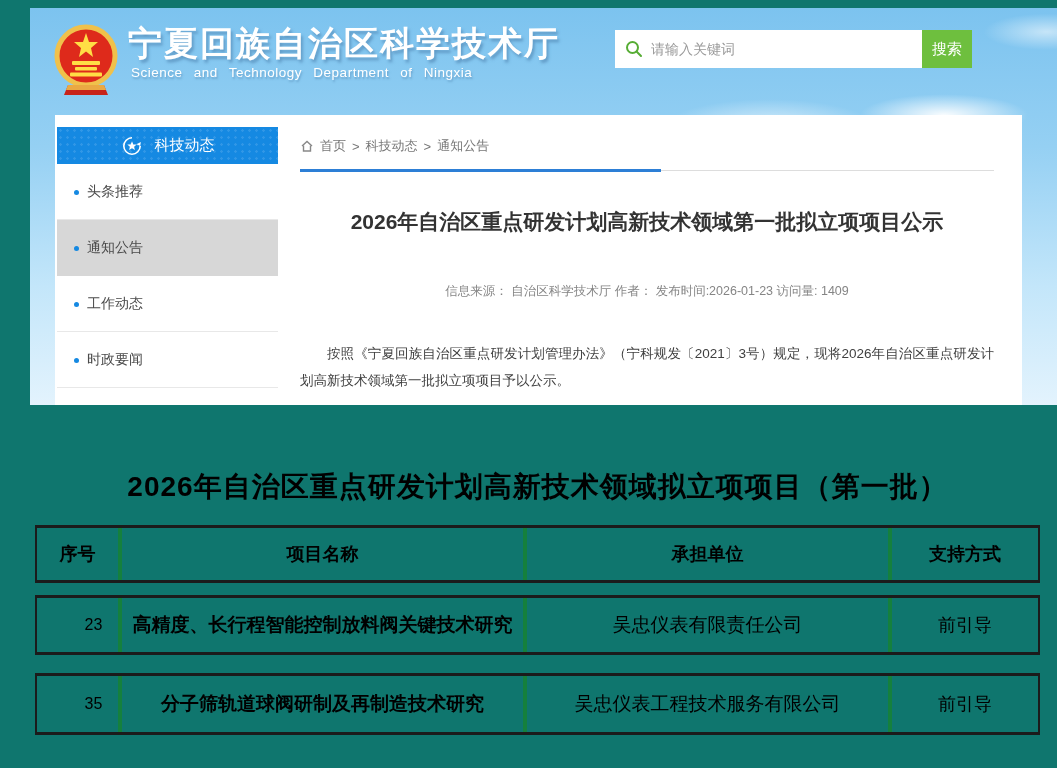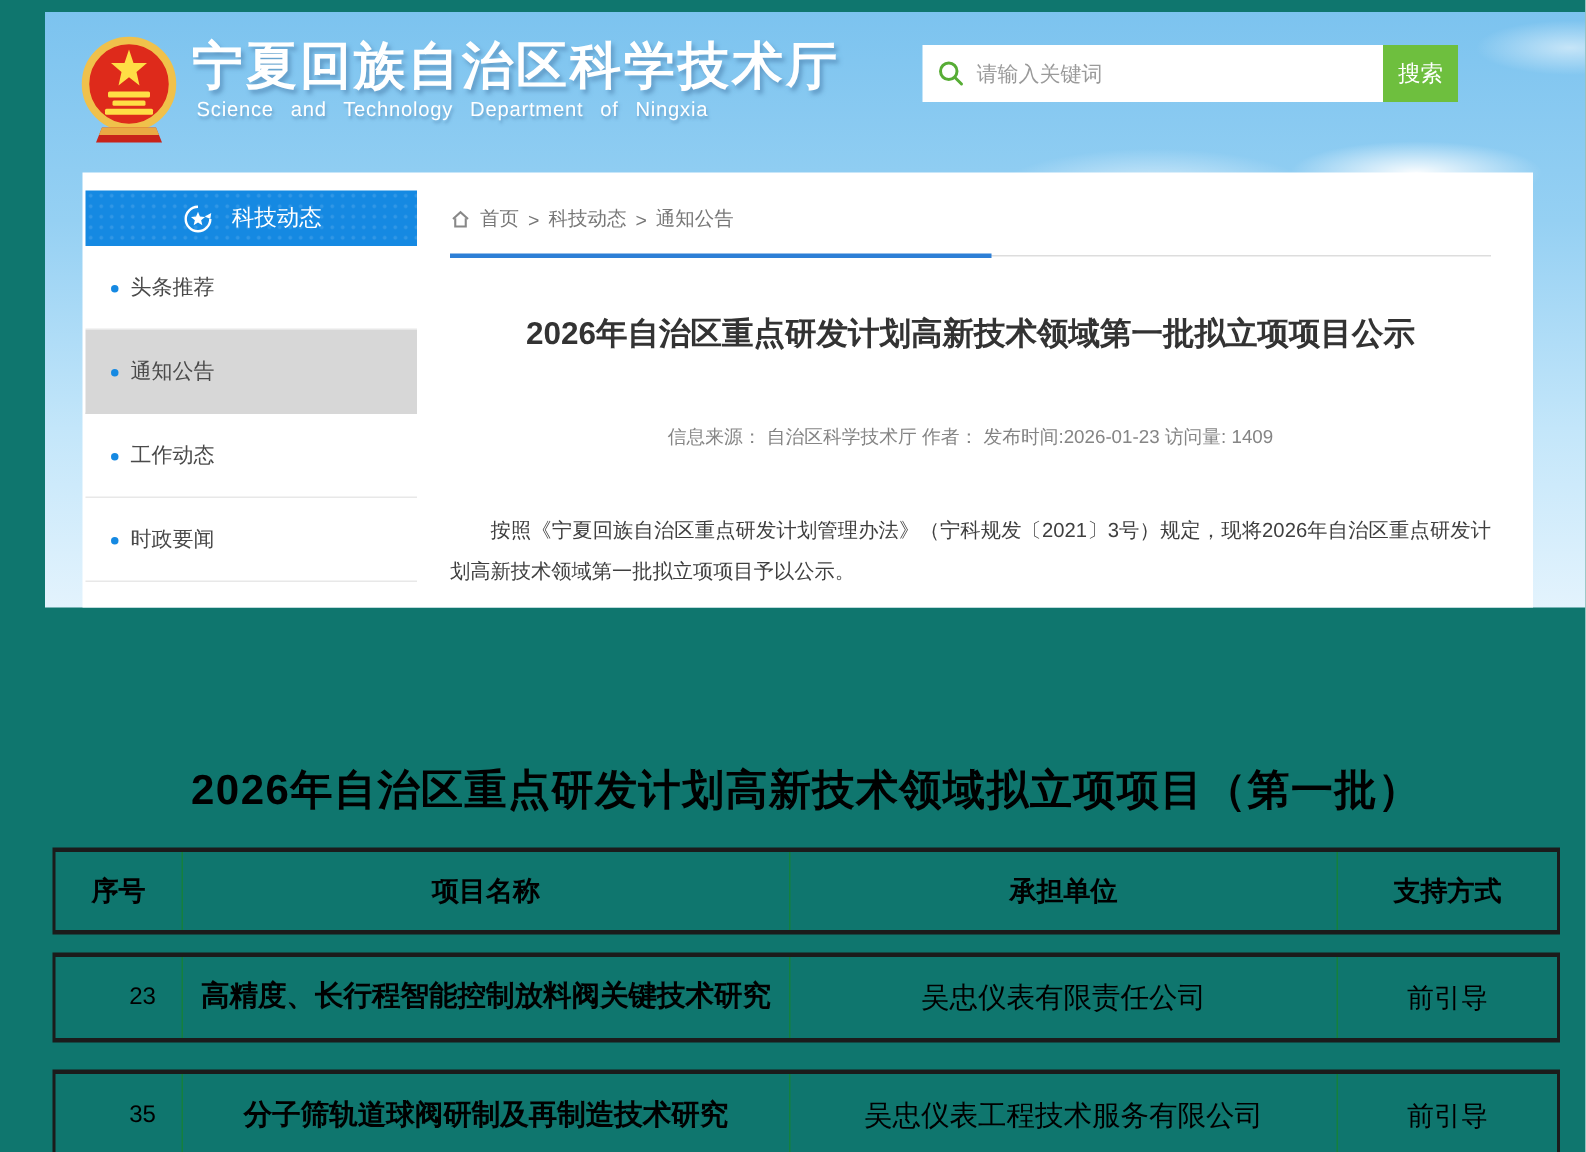--- a/index.html
+++ b/index.html
@@ -61,31 +61,31 @@
   .crumb-line .blue { position:absolute; left:0; bottom:-1px; width:52%; height:3px; background:#2d7fd6; }
   .art-title { margin-top:37px; text-align:center; font-size:21px; font-weight:bold; color:#333; }
   .art-meta { margin-top:47px; text-align:center; font-size:12.5px; color:#858585; }
   .art-body {
     margin-top:40px; font-size:13.5px; color:#3f3f3f; line-height:27px; text-indent:2em;
     text-align:justify;
   }
 
   
   .doc { position:absolute; left:35px; top:468px; width:1005px; color:#000; }
-  .doc-title { text-align:center; font-size:28px; font-weight:bold; letter-spacing:1px;margin-top:40px; }
+  .doc-title { text-align:center; font-size:28px; font-weight:bold; letter-spacing:1px; }
   .tbl-block {
     display:grid; grid-template-columns:85px 405px 365px auto;
     border:2px solid #1b1b1b; border-top-width:3px; border-bottom-width:3px;
   }
   .tbl-block.head { margin-top:19px; min-height:58px; }
   .tbl-block.row1 { margin-top:12px; min-height:60px; }
   .tbl-block.row2 { margin-top:18px; min-height:62px; }
   .cell {
     display:flex; align-items:center; justify-content:center; text-align:center;
-    padding:4px 8px; border-right:1px solid #15803d;
+    padding:4px 8px; border-right:4px solid #15803d;
   }
   .cell:last-child { border-right:none; }
   .cell.h { font-weight:bold; font-size:18px; }
   .cell.seq { font-size:16px;margin-left:32px; }
   .cell.proj { font-size:19px; font-weight:600; line-height:26px; }
   .cell.unit { font-size:19px; }
   .cell.sup { font-size:18px; }
 </style>
 </head>
 <body>

